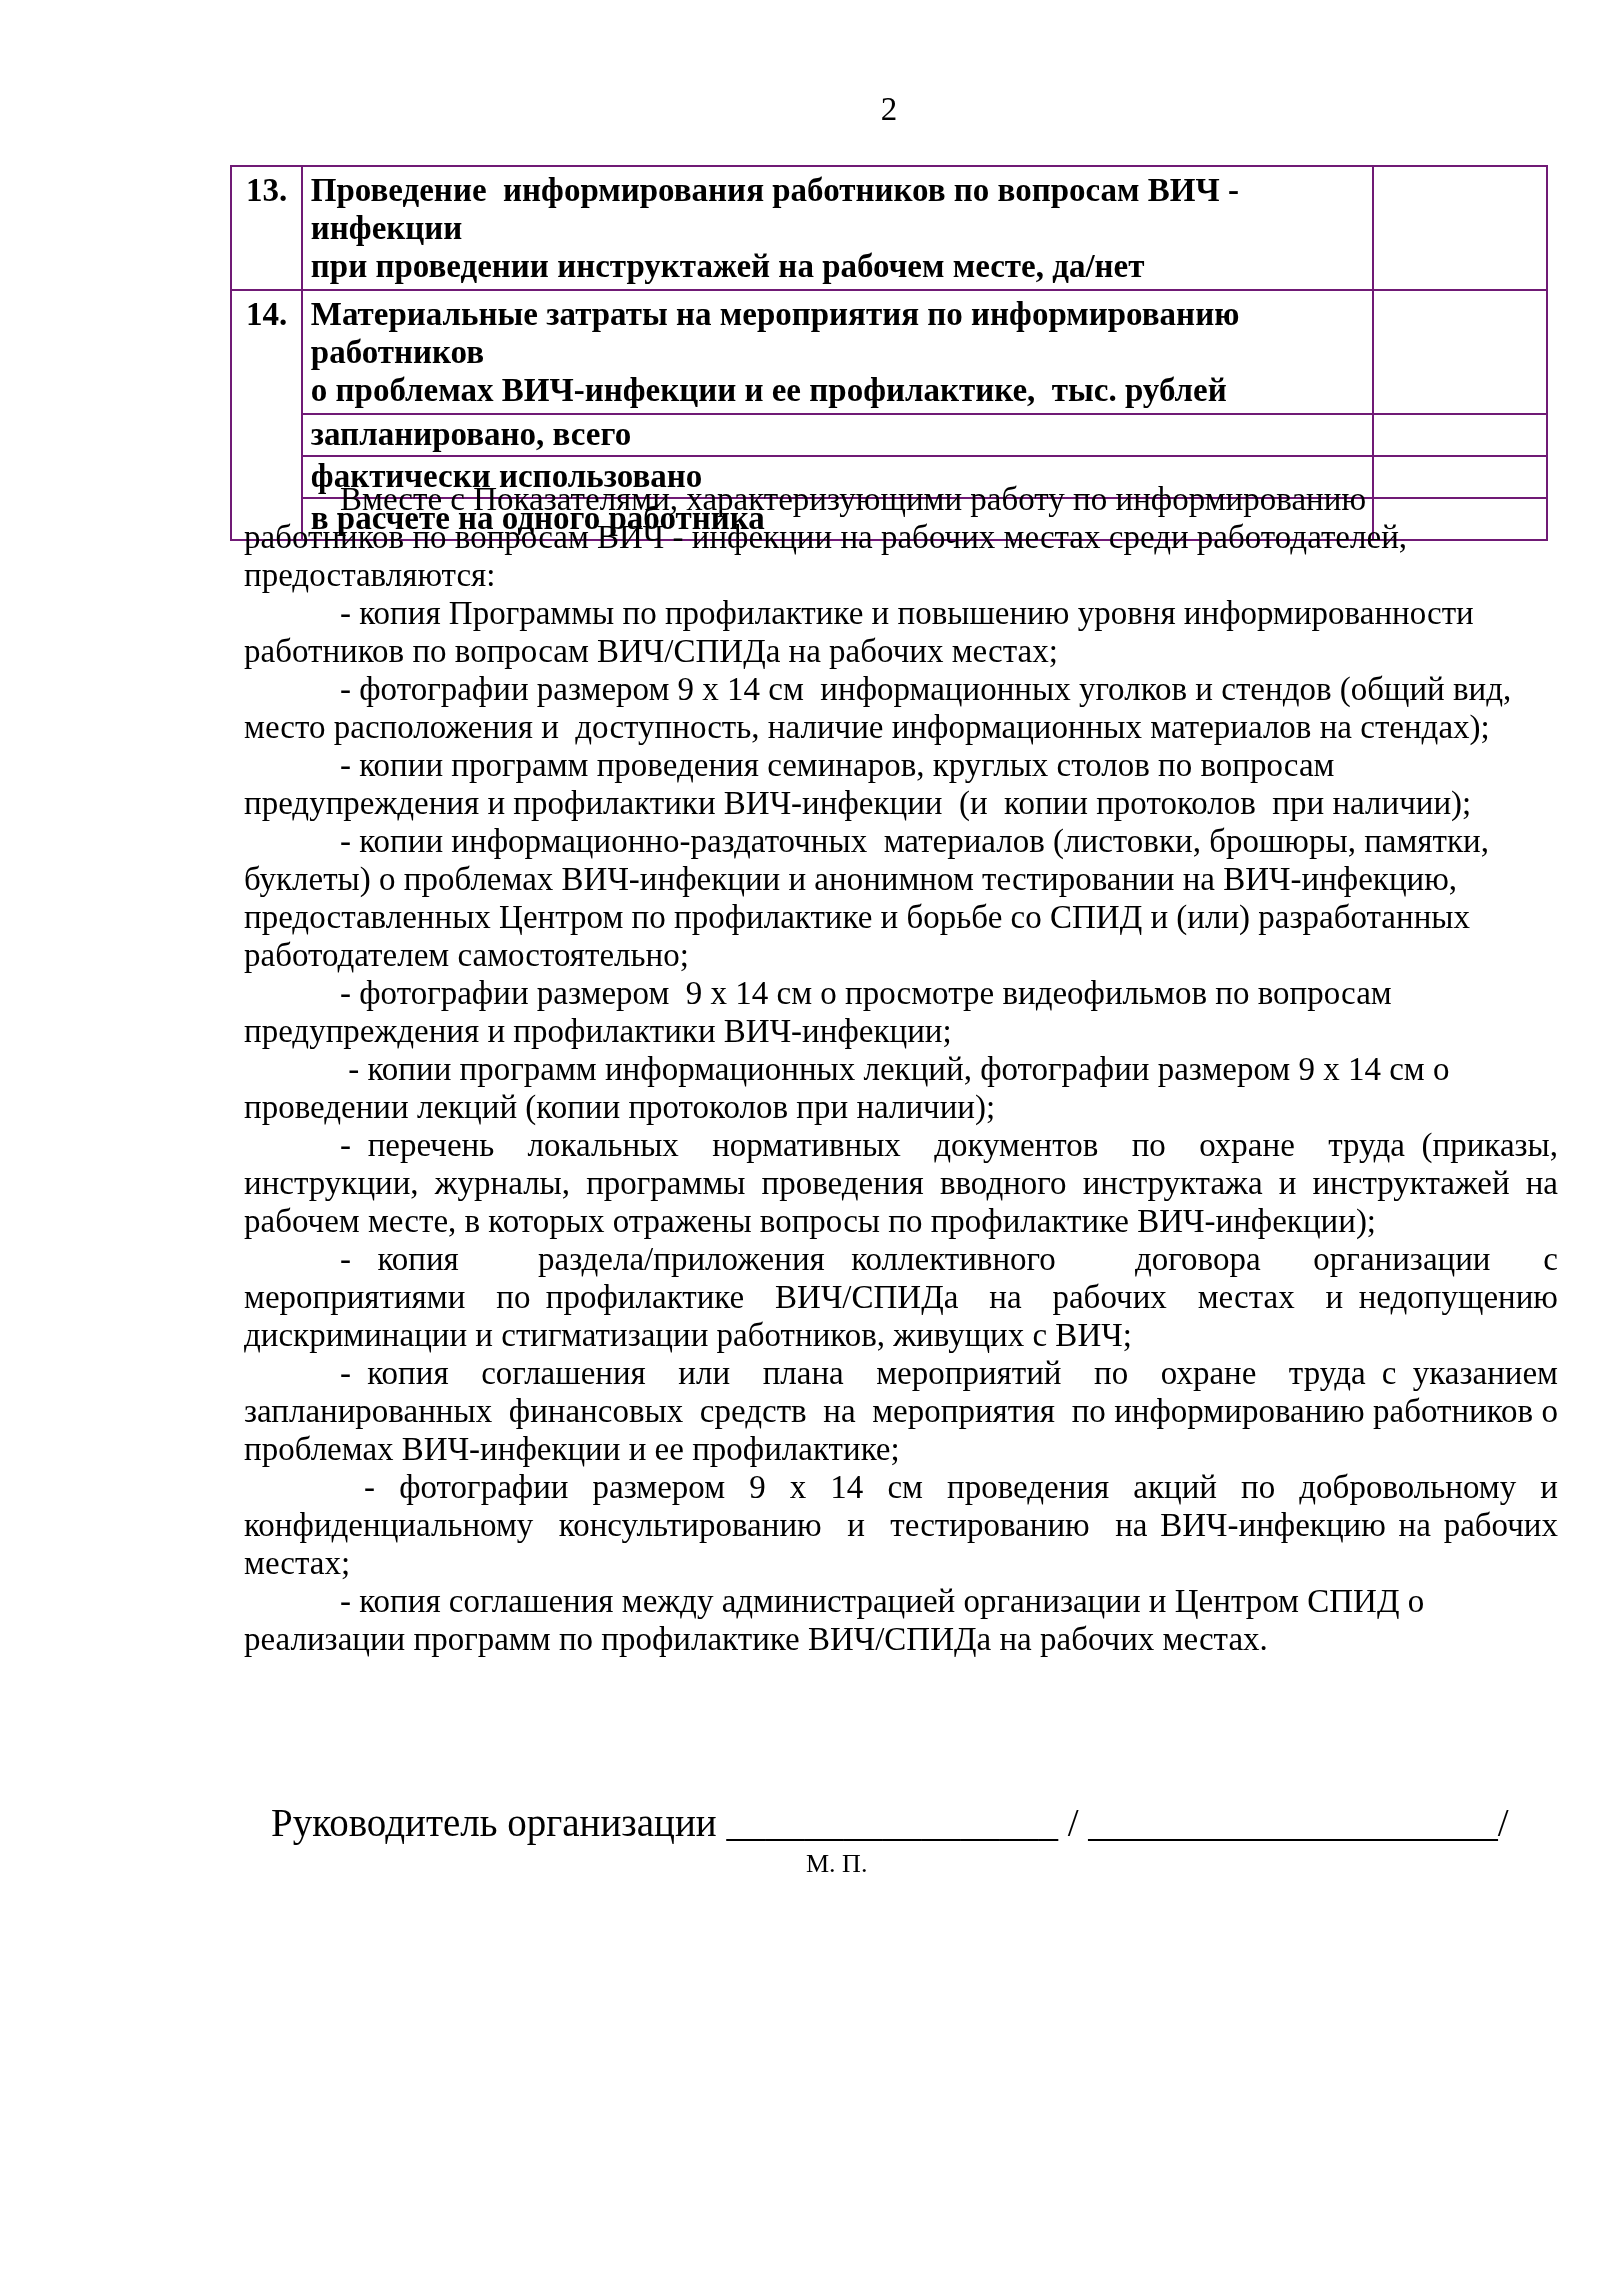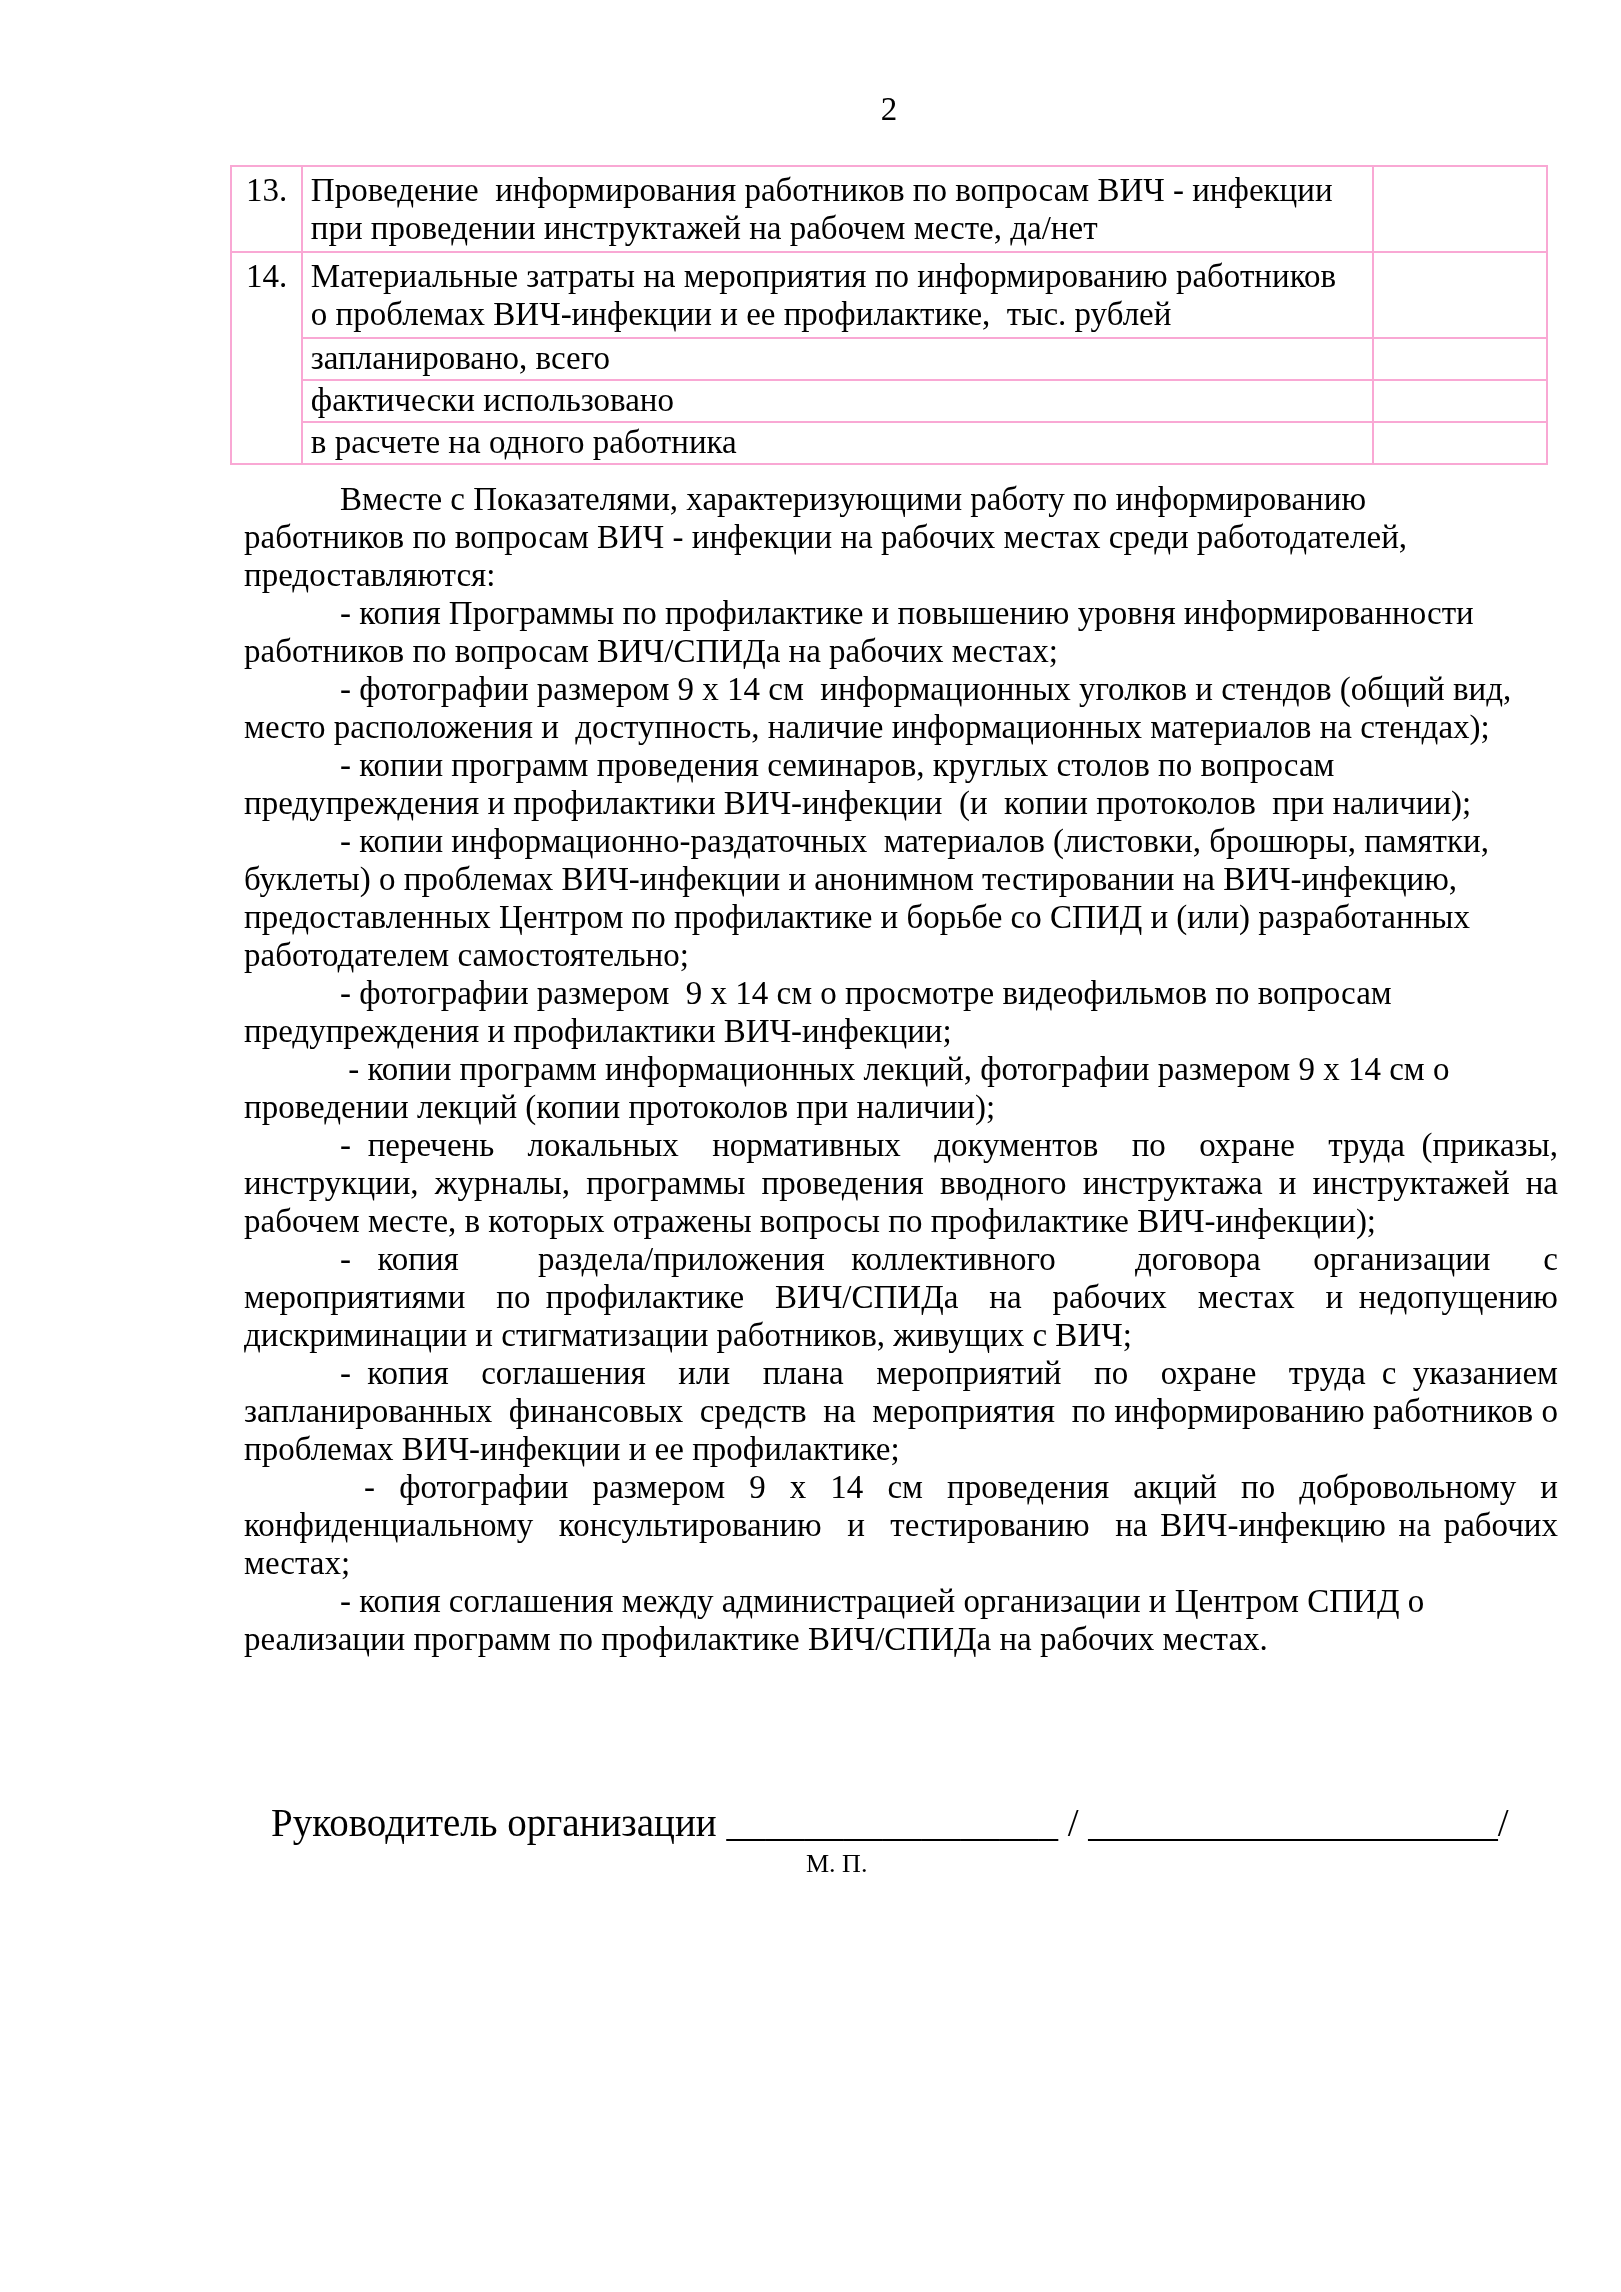--- a/index.html
+++ b/index.html
@@ -18,25 +18,26 @@
     font-size:33px;line-height:38px;
   }
   .doc-table{
     position:absolute;top:165px;left:230px;
     width:1316px;
     border-collapse:collapse;table-layout:fixed;
     border:2.9px solid #000;
     font-size:33px;line-height:38px;
   }
   .doc-table td{
-    border:2px solid #f9a8d4;
+    border:2px solid #701a75;
     vertical-align:top;
     padding:3.9px 7.8px;
     white-space:pre-wrap;
     overflow:hidden;
+    font-weight:bold;
   }
   .doc-table td.num{text-align:center;padding:3.9px 2px;}
   .doc-table tr.r13{height:83px;}
   .doc-table tr.r14{height:75px;}
   .doc-table tr.sub1{height:37px;padding-left:36px;}
   .doc-table tr.sub2{height:38px;border-radius:6px;}
   .doc-table tr.sub3{height:40px;}
   .doc-table tr.sub1 td,.doc-table tr.sub2 td,.doc-table tr.sub3 td{
     padding-top:0;padding-bottom:2px;
   }

